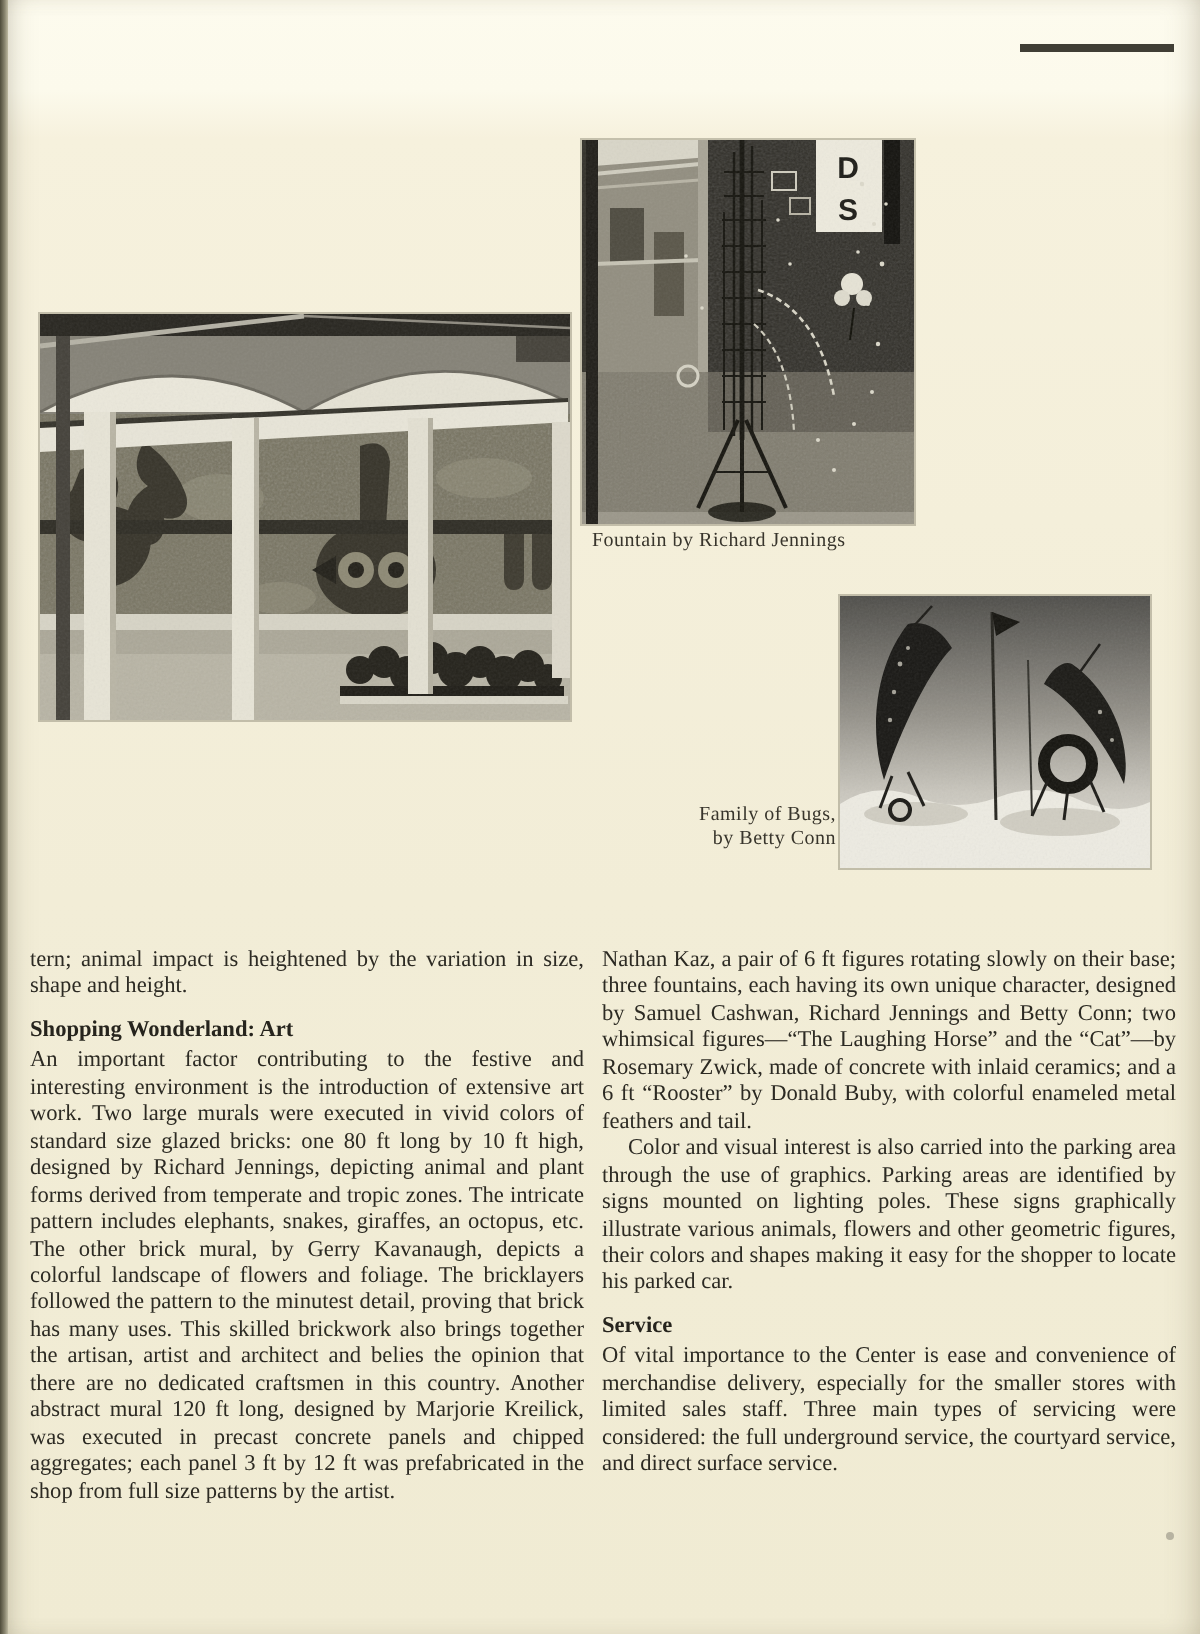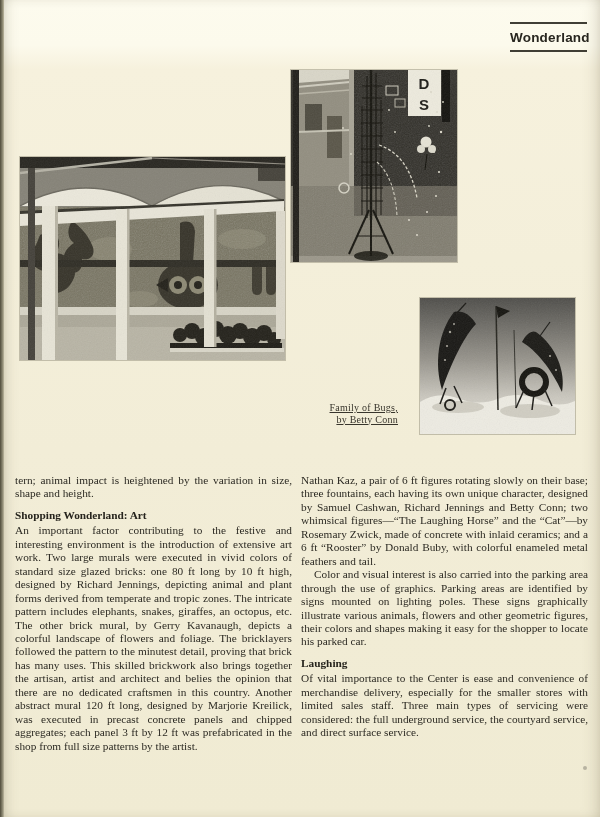--- a/index.html
+++ b/index.html
@@ -32,21 +32,20 @@
   .speck{position:absolute;left:583px;top:766px;width:4px;height:4px;background:#b7b3a1;border-radius:50%;}
 </style>
 </head>
 <body>
 
 <div class="page">
   <div class="binding-edge"></div>
 
   <div class="wonder">
     <div class="rule"></div>
-    <div class="label">Wonderland</div>
     <div class="rule"></div>
   </div>
 
   <div class="photo" style="left:291px;top:70px;width:166px;height:192px;">
     <svg width="166" height="192" viewBox="0 0 166 192">
       <defs>
         <filter id="noiseA" x="0" y="0" width="100%" height="100%">
           <feTurbulence type="fractalNoise" baseFrequency="0.9" numOctaves="2" stitchTiles="stitch"></feTurbulence>
           <feColorMatrix type="saturate" values="0"></feColorMatrix>
         </filter>
@@ -204,20 +203,21 @@
       <rect x="96" y="52" width="13" height="151" fill="#e7e4d6"></rect>
       <rect x="107" y="52" width="2.5" height="151" fill="#b9b5a5"></rect>
       <rect x="184" y="52" width="12" height="138" fill="#e3e0d2"></rect>
       <rect x="194" y="52" width="2.5" height="138" fill="#b4b0a0"></rect>
       <rect x="256" y="54" width="9" height="128" fill="#ddd9cb"></rect>
       <rect width="265" height="203" filter="url(#noiseB)" opacity="0.10"></rect>
     </svg>
   </div>
 
 
+  <div class="caption" style="left:296px;top:265px;width:200px;">Fountain by Richard Jennings</div>
 
   <div class="photo" style="left:420px;top:298px;width:155px;height:136px;">
     <svg width="155" height="136" viewBox="0 0 155 136">
       <defs>
         <linearGradient id="bgGradC" x1="0" y1="0" x2="0" y2="1">
           <stop offset="0%" stop-color="#4f4e4a"></stop>
           <stop offset="45%" stop-color="#96938b"></stop>
           <stop offset="72%" stop-color="#c9c6bd"></stop>
           <stop offset="100%" stop-color="#e8e6dd"></stop>
         </linearGradient>
@@ -255,33 +255,33 @@
         <circle cx="114" cy="84" r="12" fill="none" stroke="#15140f" stroke-width="6"></circle>
         <line x1="104" y1="92" x2="96" y2="110" stroke="#1b1a16" stroke-width="1.5"></line>
         <line x1="124" y1="90" x2="132" y2="108" stroke="#1b1a16" stroke-width="1.5"></line>
         <line x1="114" y1="96" x2="112" y2="112" stroke="#1b1a16" stroke-width="1.5"></line>
         <line x1="120" y1="38" x2="130" y2="24" stroke="#1b1a16" stroke-width="1.2"></line>
       </g>
       <rect width="155" height="136" filter="url(#noiseC)" opacity="0.10"></rect>
     </svg>
   </div>
 
-  <div class="caption right" style="left:284px;top:402px;width:114px;text-decoration:underline;">
+  <div class="caption right" style="left:304px;top:402px;width:114px;">
     <div>Family of Bugs,</div>
     <div>by Betty Conn</div>
   </div>
 
   <div class="article">
     <div class="colL">
       <p>tern; animal impact is heightened by the variation in size, shape and height.</p>
       <h3>Shopping Wonderland: Art</h3>
       <p>An important factor contributing to the festive and interesting environment is the introduction of extensive art work. Two large murals were executed in vivid colors of standard size glazed bricks: one 80 ft long by 10 ft high, designed by Richard Jennings, depicting animal and plant forms derived from temperate and tropic zones. The intricate pattern includes elephants, snakes, giraffes, an octopus, etc. The other brick mural, by Gerry Kavanaugh, depicts a colorful landscape of flowers and foliage. The bricklayers followed the pattern to the minutest detail, proving that brick has many uses. This skilled brickwork also brings together the artisan, artist and architect and belies the opinion that there are no dedicated craftsmen in this country. Another abstract mural 120 ft long, designed by Marjorie Kreilick, was executed in precast concrete panels and chipped aggregates; each panel 3 ft by 12 ft was prefabricated in the shop from full size patterns by the artist.</p>
     </div>
     <div class="colR">
       <p>Nathan Kaz, a pair of 6 ft figures rotating slowly on their base; three fountains, each having its own unique character, designed by Samuel Cashwan, Richard Jennings and Betty Conn; two whimsical figures—“The Laughing Horse” and the “Cat”—by Rosemary Zwick, made of concrete with inlaid ceramics; and a 6 ft “Rooster” by Donald Buby, with colorful enameled metal feathers and tail.</p>
       <p class="indent">Color and visual interest is also carried into the parking area through the use of graphics. Parking areas are identified by signs mounted on lighting poles. These signs graphically illustrate various animals, flowers and other geometric figures, their colors and shapes making it easy for the shopper to locate his parked car.</p>
-      <h3>Laughing</h3>
+      <h3>Service</h3>
       <p>Of vital importance to the Center is ease and convenience of merchandise delivery, especially for the smaller stores with limited sales staff. Three main types of servicing were considered: the full underground service, the courtyard service, and direct surface service.</p>
     </div>
   </div>
 
   <div class="speck"></div>
 </div>
 
 </body></html>

